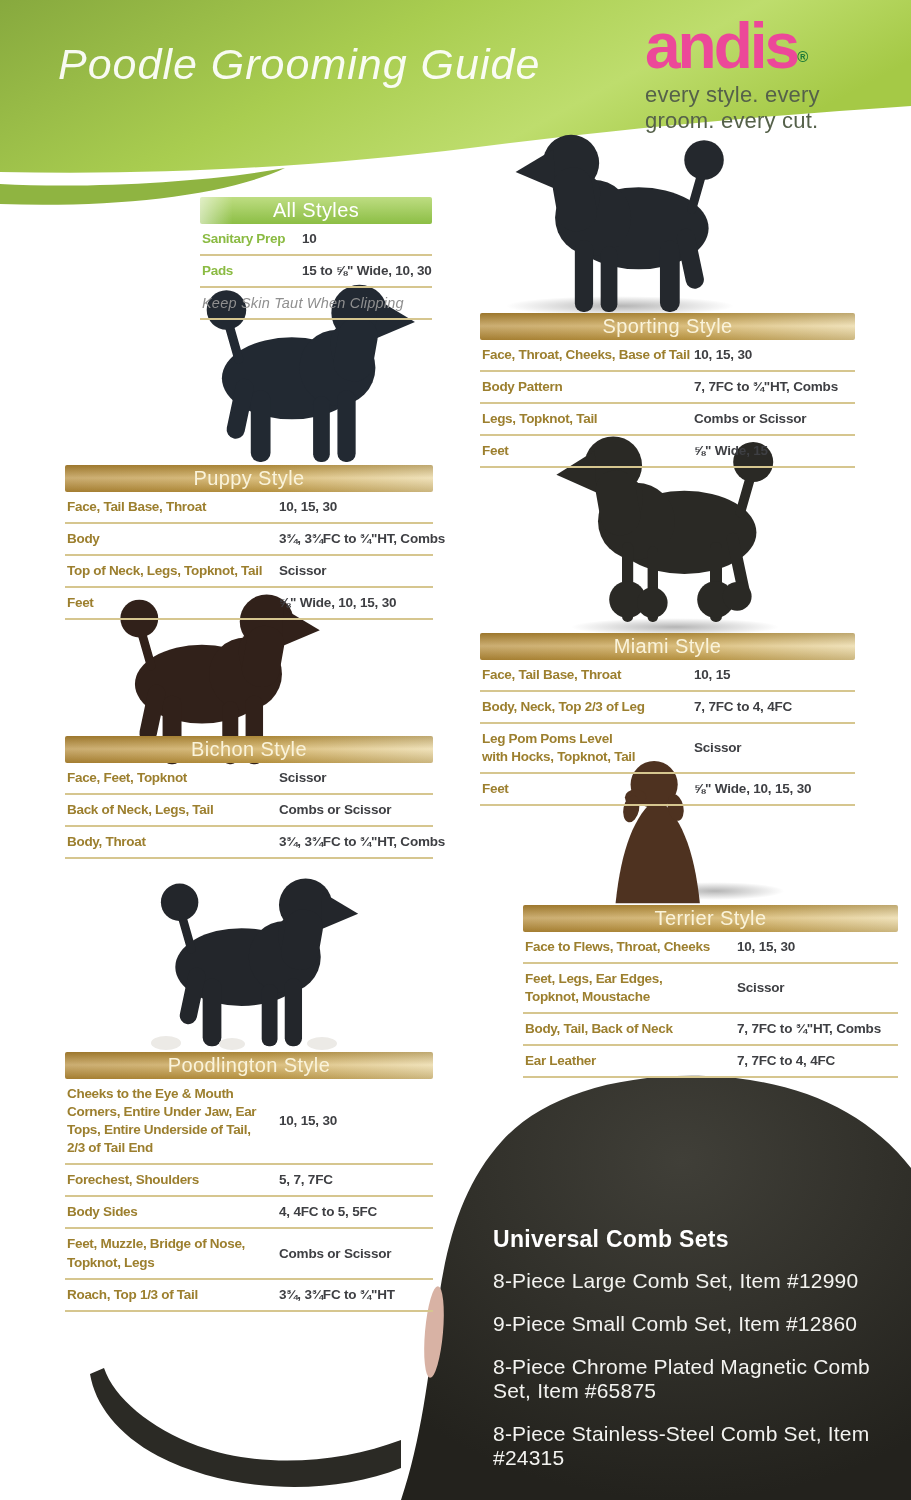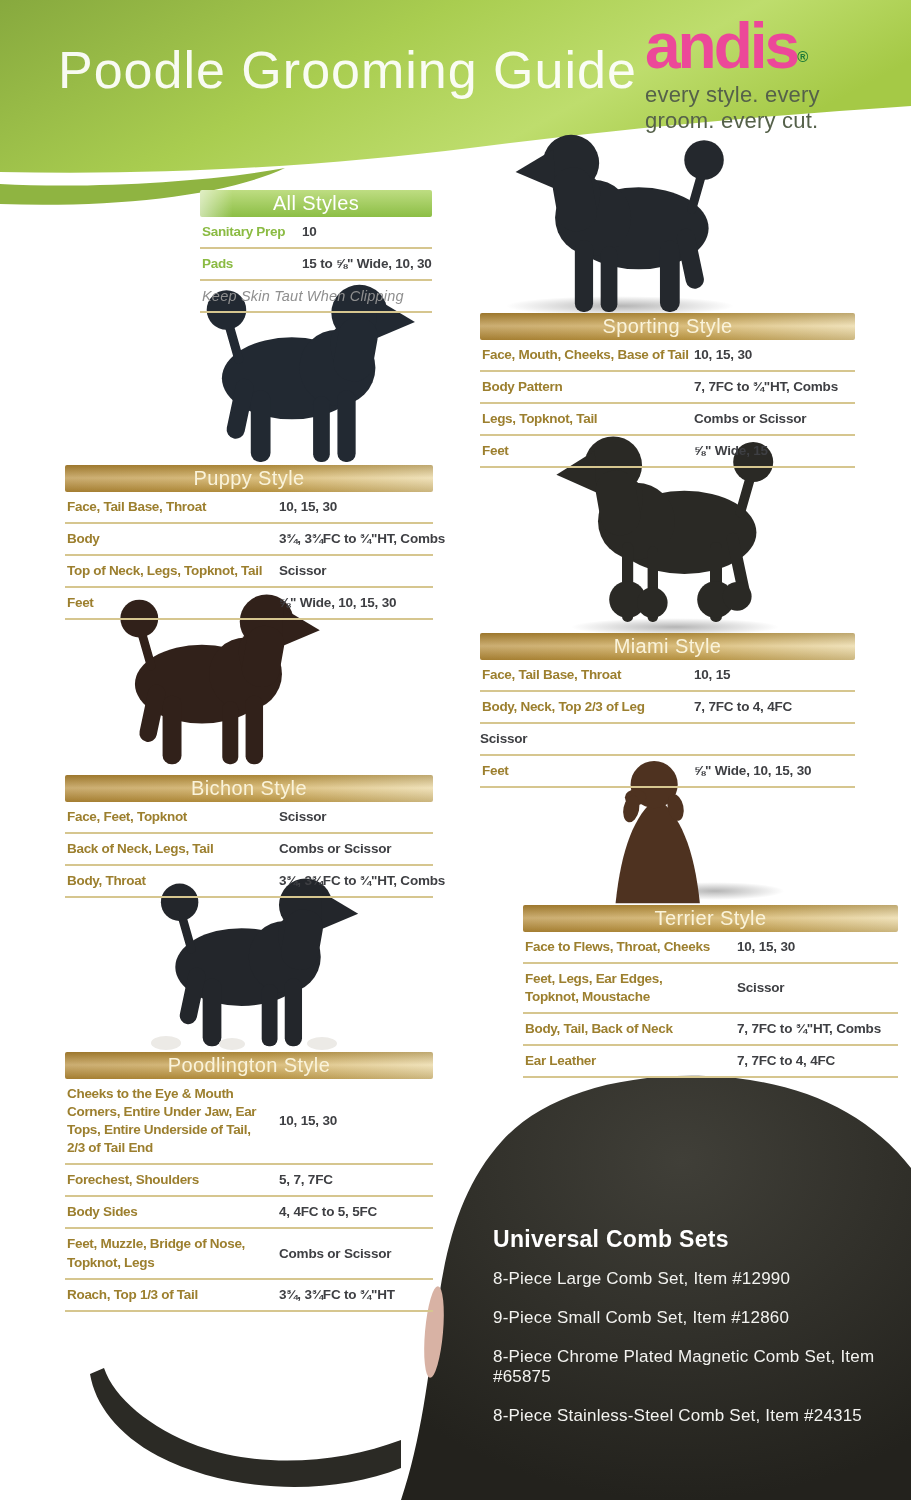--- a/index.html
+++ b/index.html
@@ -4,40 +4,41 @@
 <style>
   html,body{margin:0;padding:0;background:#ffffff;}
   .canvas{
     position:relative;width:911px;height:1500px;overflow:hidden;background:#ffffff;
     font-family:"Liberation Sans", sans-serif;
   }
   
   .hdr-svg{position:absolute;left:0;top:0;z-index:1;}
   .page-title{
     position:absolute;left:58px;top:40px;z-index:2;
-    font-size:52px;font-weight:400;letter-spacing:1px;color:rgba(255,255,255,.93);
+    font-size:43px;font-weight:400;letter-spacing:1px;color:rgba(255,255,255,.93);font-style:italic;
   }
   .brand{position:absolute;left:645px;top:14px;z-index:2;width:240px;}
   .brand .word{font-size:64px;font-weight:bold;letter-spacing:-3px;color:#ec4899;line-height:1;}
   .brand .reg{font-size:15px;font-weight:bold;color:#1e7a37;vertical-align:6px;letter-spacing:0;}
   .brand .tag{margin-top:4px;font-size:22px;color:#55614a;letter-spacing:.2px;}
   
   .table{position:absolute;z-index:3;}
   .bar{
     height:27px;display:flex;align-items:center;justify-content:center;
     font-size:20px;letter-spacing:.4px;color:#faf3da;border-radius:2px;
     background:
       linear-gradient(180deg, rgba(92,62,6,.30), rgba(255,255,255,.28) 48%, rgba(92,62,6,.22)),
       linear-gradient(90deg,#b78e3c,#cda74f 55%,#ead7a0);
   }
   .table.green .bar{
     color:#ffffff;
     background:
       linear-gradient(90deg, rgba(255,255,255,.55), rgba(255,255,255,0) 14%),
       linear-gradient(180deg,#bedd82,#8cbe45);
+    margin-top: 7px;
   }
   .row{display:flex;align-items:center;border-bottom:2px solid #d6c68f;}
   .lbl{
     flex:0 0 212px;white-space:pre;font-weight:bold;color:#9c7f2e;
     font-size:13.5px;letter-spacing:-0.3px;line-height:1.34;padding:6px 0 6px 2px;
   }
   .val{
     flex:1;white-space:pre;font-weight:bold;color:#3e3f43;
     font-size:13.5px;letter-spacing:-0.2px;line-height:1.34;padding:6px 0 6px 0;
   }
@@ -50,21 +51,21 @@
   .dog{position:absolute;z-index:2;}
   .dog svg{width:100%;height:100%;display:block;}
   .flip svg{transform:scaleX(-1);}
   .shadow{position:absolute;z-index:1;border-radius:50%;
     background:radial-gradient(ellipse at center, rgba(60,60,60,.38), rgba(60,60,60,0) 70%);}
   .paw{position:absolute;background:#eceae6;border-radius:50%;z-index:3;}
   
   .blob-svg{position:absolute;left:0;top:0;z-index:1;}
   .combs{position:absolute;left:493px;top:1226px;width:405px;z-index:4;color:#f3f3f0;}
   .combs .c-title{font-size:23px;font-weight:bold;letter-spacing:.3px;color:#ffffff;margin-bottom:16px;}
-  .combs .c-item{font-size:17px;letter-spacing:.2px;margin:0 0 19px 0;}
+  .combs .c-item{font-size:21px;letter-spacing:.2px;margin:0 0 19px 0;}
 </style>
 </head>
 <body>
 
 <div class="canvas">
 
   <svg width="0" height="0" style="position:absolute" aria-hidden="true">
     <defs>
       <symbol id="poodle" viewBox="0 0 300 250">
         <ellipse cx="168" cy="132" rx="92" ry="54"></ellipse>
@@ -195,21 +196,21 @@
     <div class="row">
       <span class="lbl">Pads</span>
       <span class="val">15 to ⅝" Wide, 10, 30</span>
     </div>
     <div class="note">Keep Skin Taut When Clipping</div>
   </div>
 
   <div class="table" style="left:480px;top:313px;width:375px;">
     <div class="bar">Sporting Style</div>
     <div class="row">
-      <span class="lbl">Face, Mouth, Cheeks, Base of Tail</span>
+      <span class="lbl">Face, Throat, Cheeks, Base of Tail</span>
       <span class="val">10, 15, 30</span>
     </div>
     <div class="row">
       <span class="lbl">Body Pattern</span>
       <span class="val">7, 7FC to ¾"HT, Combs</span>
     </div>
     <div class="row">
       <span class="lbl">Legs, Topknot, Tail</span>
       <span class="val">Combs or Scissor</span>
     </div>
@@ -243,29 +244,31 @@
     <div class="bar">Miami Style</div>
     <div class="row">
       <span class="lbl">Face, Tail Base, Throat</span>
       <span class="val">10, 15</span>
     </div>
     <div class="row">
       <span class="lbl">Body, Neck, Top 2/3 of Leg</span>
       <span class="val">7, 7FC to 4, 4FC</span>
     </div>
     <div class="row">
+      <span class="lbl">Leg Pom Poms Level
+with Hocks, Topknot, Tail</span>
       <span class="val">Scissor</span>
     </div>
     <div class="row">
       <span class="lbl">Feet</span>
       <span class="val">⅝" Wide, 10, 15, 30</span>
     </div>
   </div>
 
-  <div class="table" style="left:65px;top:775px;width:368px;">
+  <div class="table" style="left:65px;top:736px;width:368px;">
     <div class="bar">Bichon Style</div>
     <div class="row">
       <span class="lbl">Face, Feet, Topknot</span>
       <span class="val">Scissor</span>
     </div>
     <div class="row">
       <span class="lbl">Back of Neck, Legs, Tail</span>
       <span class="val">Combs or Scissor</span>
     </div>
     <div class="row">

